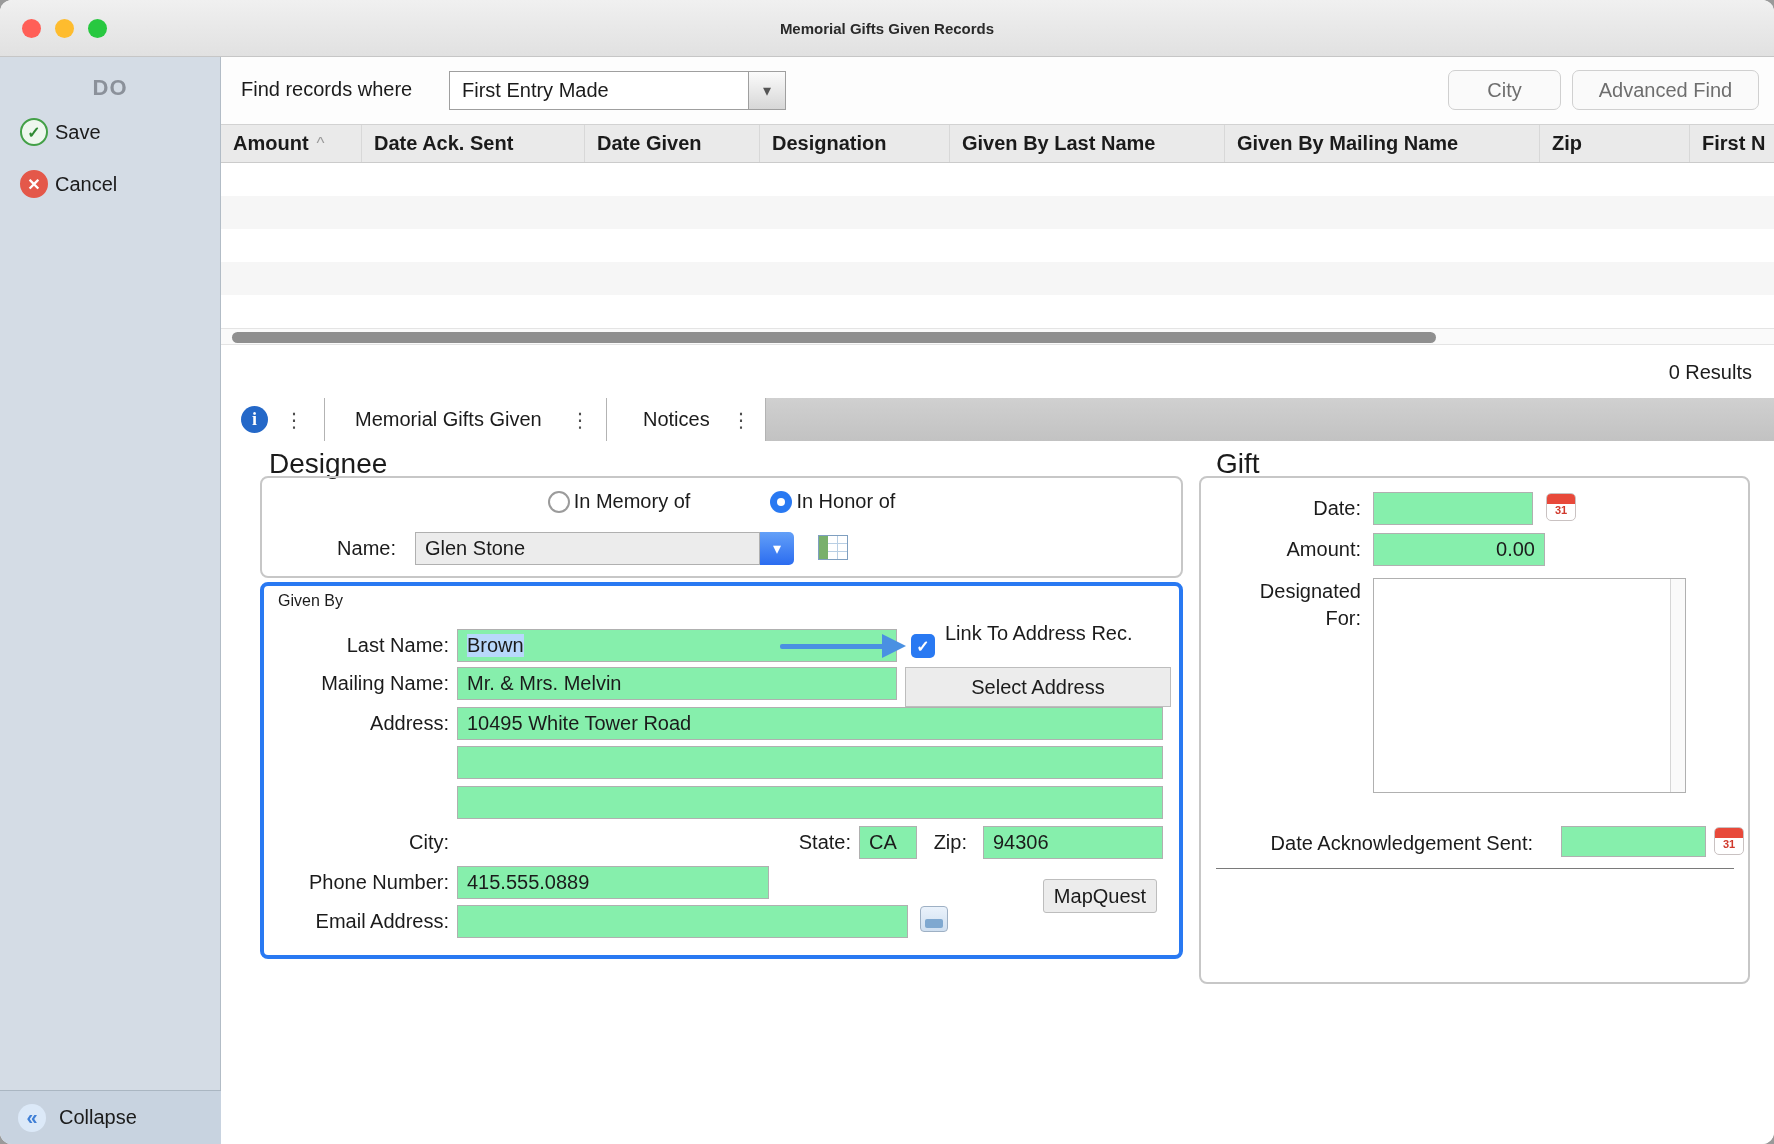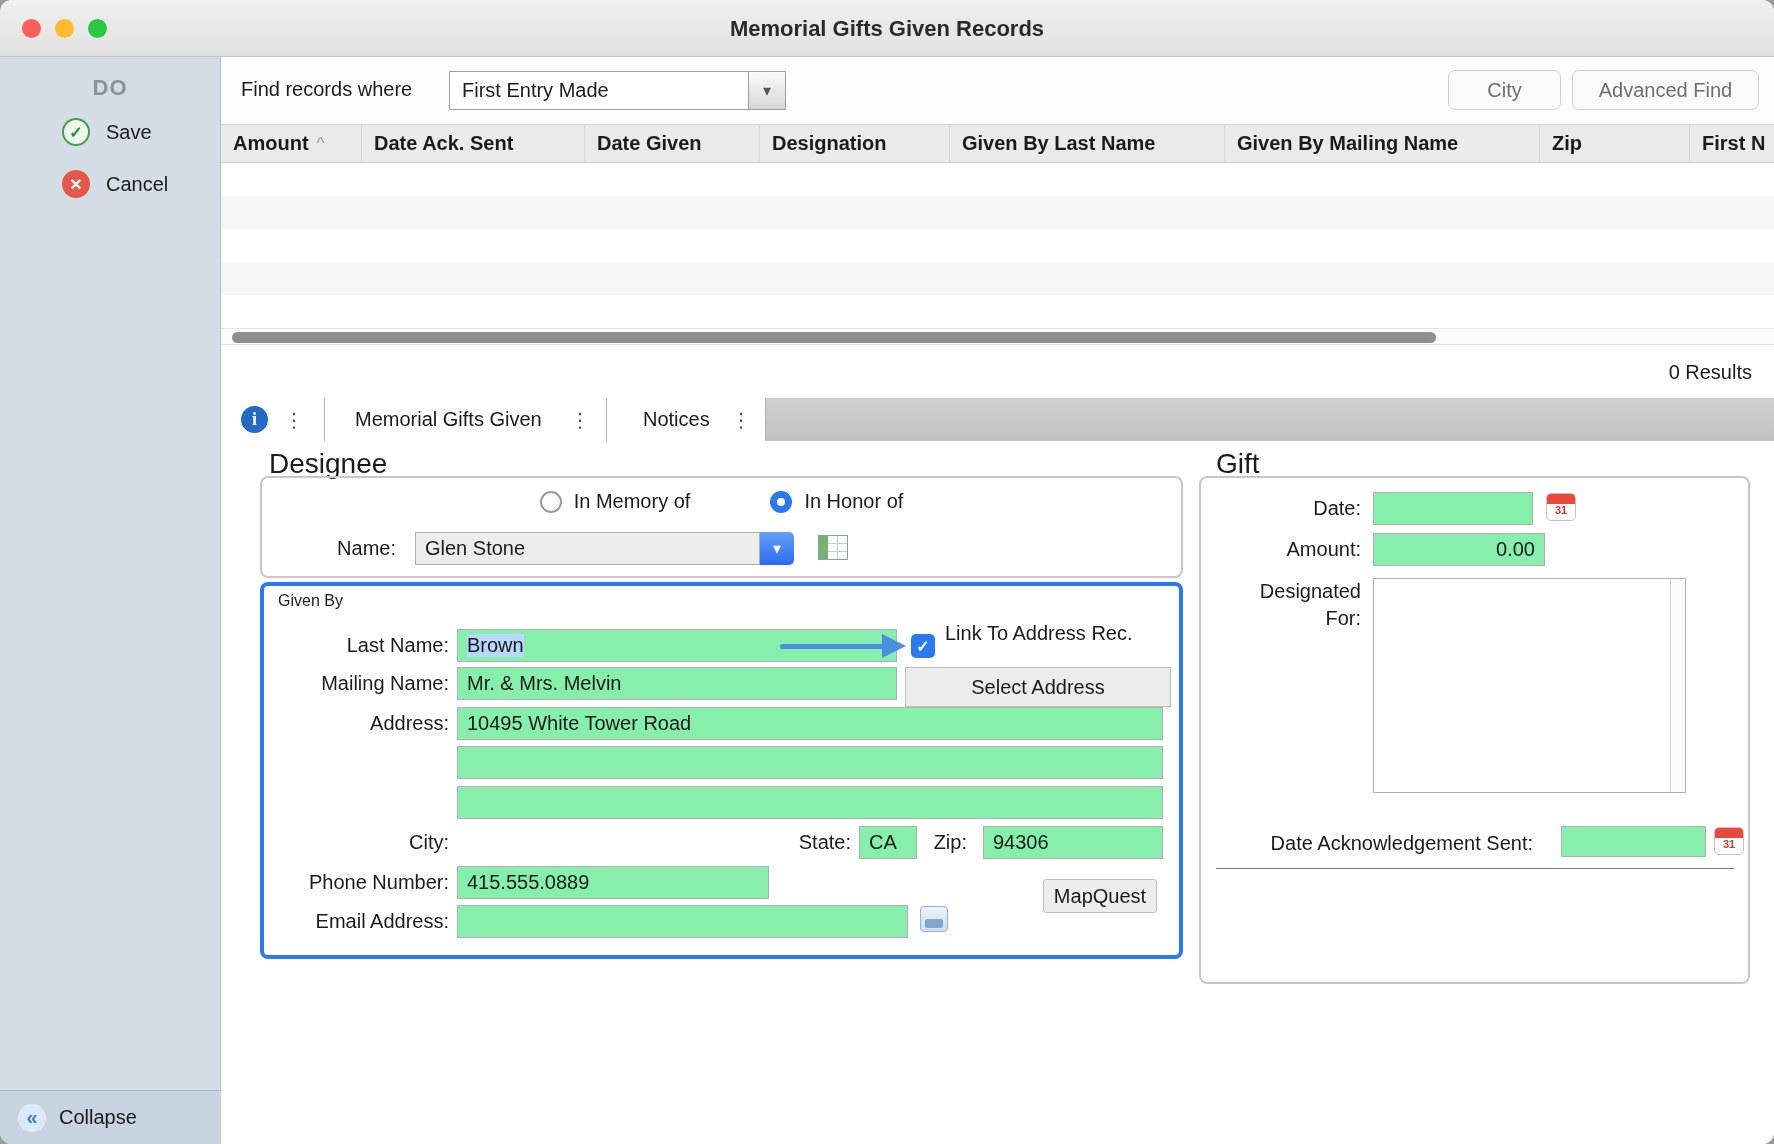--- a/index.html
+++ b/index.html
@@ -2,33 +2,33 @@
 <html><head>
 <meta charset="utf-8">
 <style>
   * { margin:0; padding:0; box-sizing:border-box; }
   body { font-family:"Liberation Sans", sans-serif; color:#1b1b1b; background:#9a9a9a; }
   .window { position:relative; width:1774px; height:1144px; background:#ffffff; border-radius:12px; overflow:hidden; }
 
   
   .titlebar { position:absolute; left:0; top:0; width:100%; height:57px;
     background:linear-gradient(#f0f0f0,#e1e1e1); border-bottom:1px solid #c6c6c6; }
-  .titlebar .title { text-align:center; line-height:57px; font-size:22px; font-weight:700; color:#2a2a2a; }
+  .titlebar .title { text-align:center; line-height:57px; font-size:15px; font-weight:700; color:#2a2a2a; }
   .traffic { position:absolute; left:22px; top:19px; display:flex; gap:14px; }
   .light { width:19px; height:19px; border-radius:50%; }
   .light.red { background:#ff5f57; }
   .light.yellow { background:#febc2e; }
   .light.green { background:#28c840; }
 
   
   .sidebar { position:absolute; left:0; top:57px; width:221px; height:1087px;
     background:#d4dce5; border-right:1px solid #b2bcc6; }
   .sidebar .do { margin-top:18px; text-align:center; font-size:22px; font-weight:700; letter-spacing:1px; color:#8b919a; }
   .side-item { position:absolute; left:0; width:100%; height:40px; display:flex; align-items:center;
-    padding-left:20px; gap:16px; font-size:20px; cursor:default;margin-left:42px; }
+    padding-left:20px; gap:7px; font-size:20px; cursor:default; }
   .side-item.save { top:55px; }
   .side-item.cancel { top:107px; }
   .ic-circle { width:28px; height:28px; border-radius:50%; display:flex; align-items:center; justify-content:center;
     font-size:16px; font-weight:700; flex:none; }
   .ic-save { border:2px solid #43a047; color:#2f8a33; background:#eef7ee; }
   .ic-save::before { content:"✓"; }
   .ic-cancel { border:2px solid #e4584a; color:#fff; background:#e4584a; }
   .ic-cancel::before { content:"✕"; }
   .collapse-row { position:absolute; left:0; bottom:0; width:221px; height:54px; background:#c8d3e0;
     border-top:1px solid #aab6c2; display:flex; align-items:center; gap:13px; padding-left:18px; font-size:20px; }
@@ -97,21 +97,21 @@
 
   .flabel { position:absolute; font-size:20px; text-align:right; white-space:nowrap; }
   .flabel.wrap { white-space:normal; line-height:27px; }
   .field { position:absolute; height:33px; border:1px solid #b0b0b0; background:#86efac;
     display:flex; align-items:center; padding:0 9px; font-size:20px; white-space:nowrap; overflow:hidden; }
   .sel-text { background:#b8d8fb; }
 
   
   .radio-row { position:absolute; left:0; top:12px; width:100%; display:flex; justify-content:center;
     gap:80px; align-items:center; }
-  .radio-opt { display:flex; align-items:center; gap:12px; font-size:20px; }
+  .radio-opt { display:flex; align-items:center; gap:4px; font-size:20px; }
   .radio { width:22px; height:22px; border-radius:50%; border:2px solid #9b9b9b; background:#fff; flex:none; }
   .radio.sel { border:none; background:#2979f2; position:relative; }
   .radio.sel::after { content:""; position:absolute; left:7px; top:7px; width:8px; height:8px; border-radius:50%; background:#fff; }
   .name-label { left:0; top:59px; width:134px; }
   .f-name { left:153px; top:54px; width:345px; background:#ececec; }
   .combo-btn { position:absolute; left:498px; top:54px; width:34px; height:33px; border-radius:0 5px 5px 0;
     background:linear-gradient(#63a0f8,#2b6cf0); color:#fff; display:flex; align-items:center; justify-content:center; font-size:16px; }
   .sheet-ic { position:absolute; left:556px; top:57px; width:30px; height:25px; background:#fff; border:1px solid #7f9fc0; }
   .sheet-ic::before { content:""; position:absolute; left:0; top:0; bottom:0; width:9px; background:#79b06c; }
   .sheet-ic::after { content:""; position:absolute; left:9px; right:0; top:0; bottom:0;

